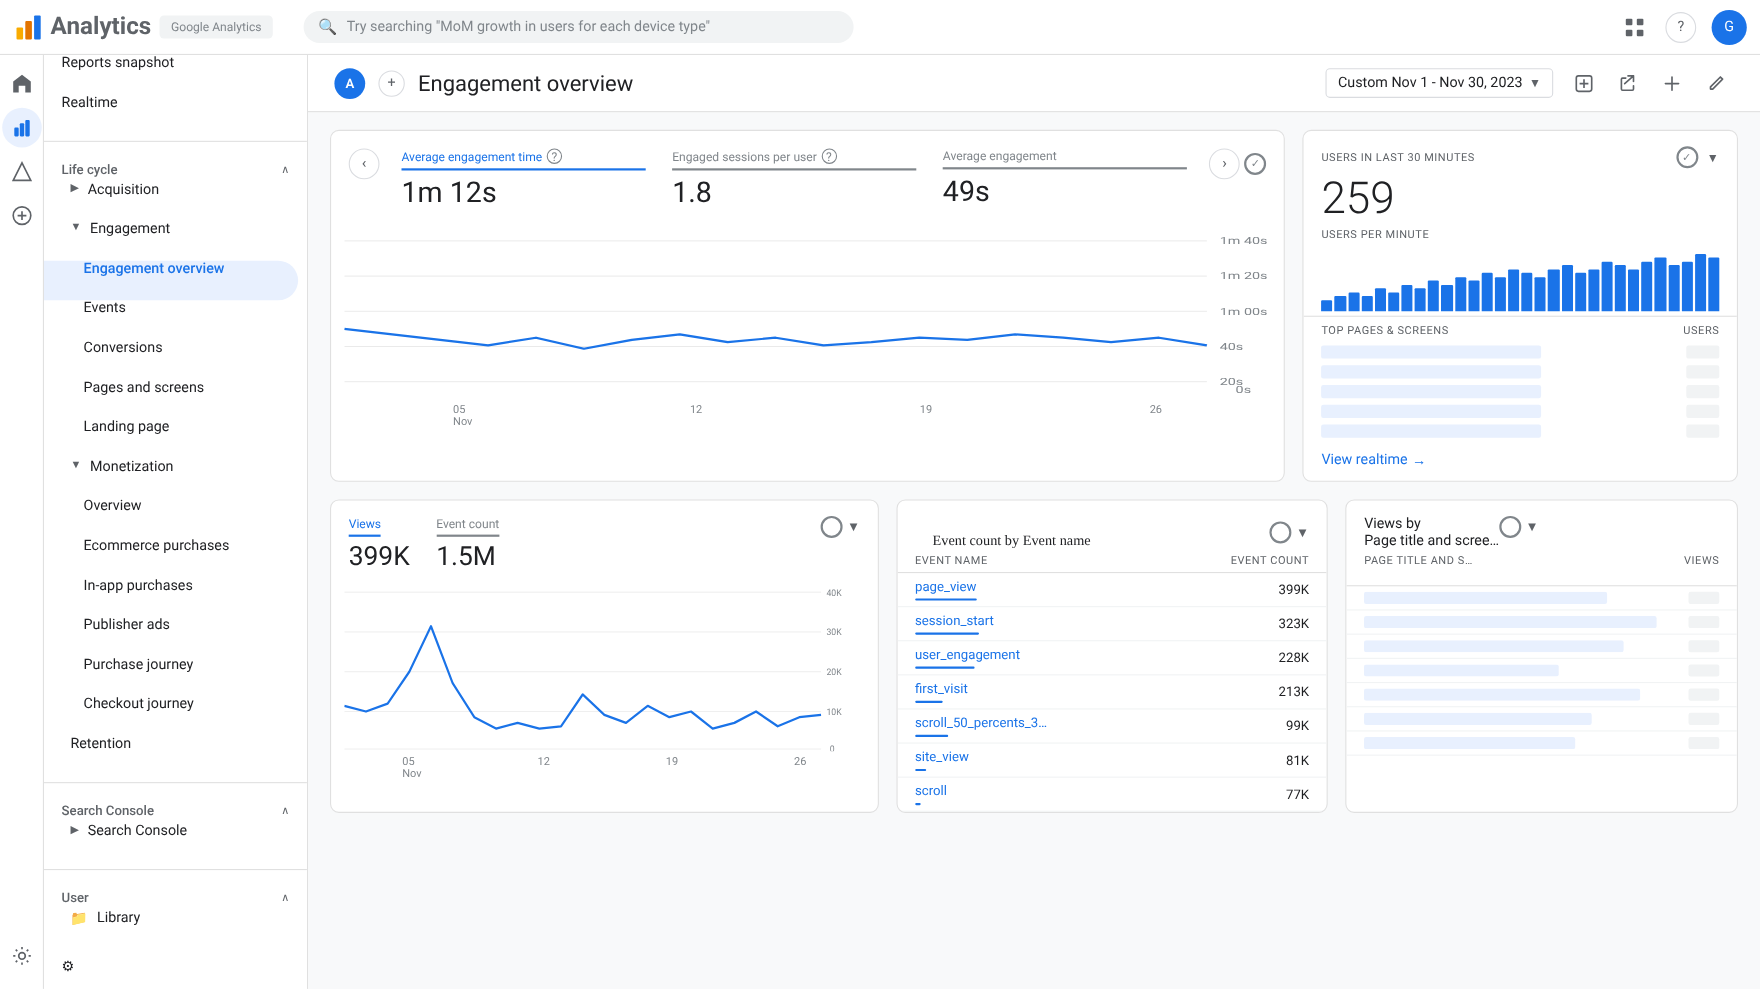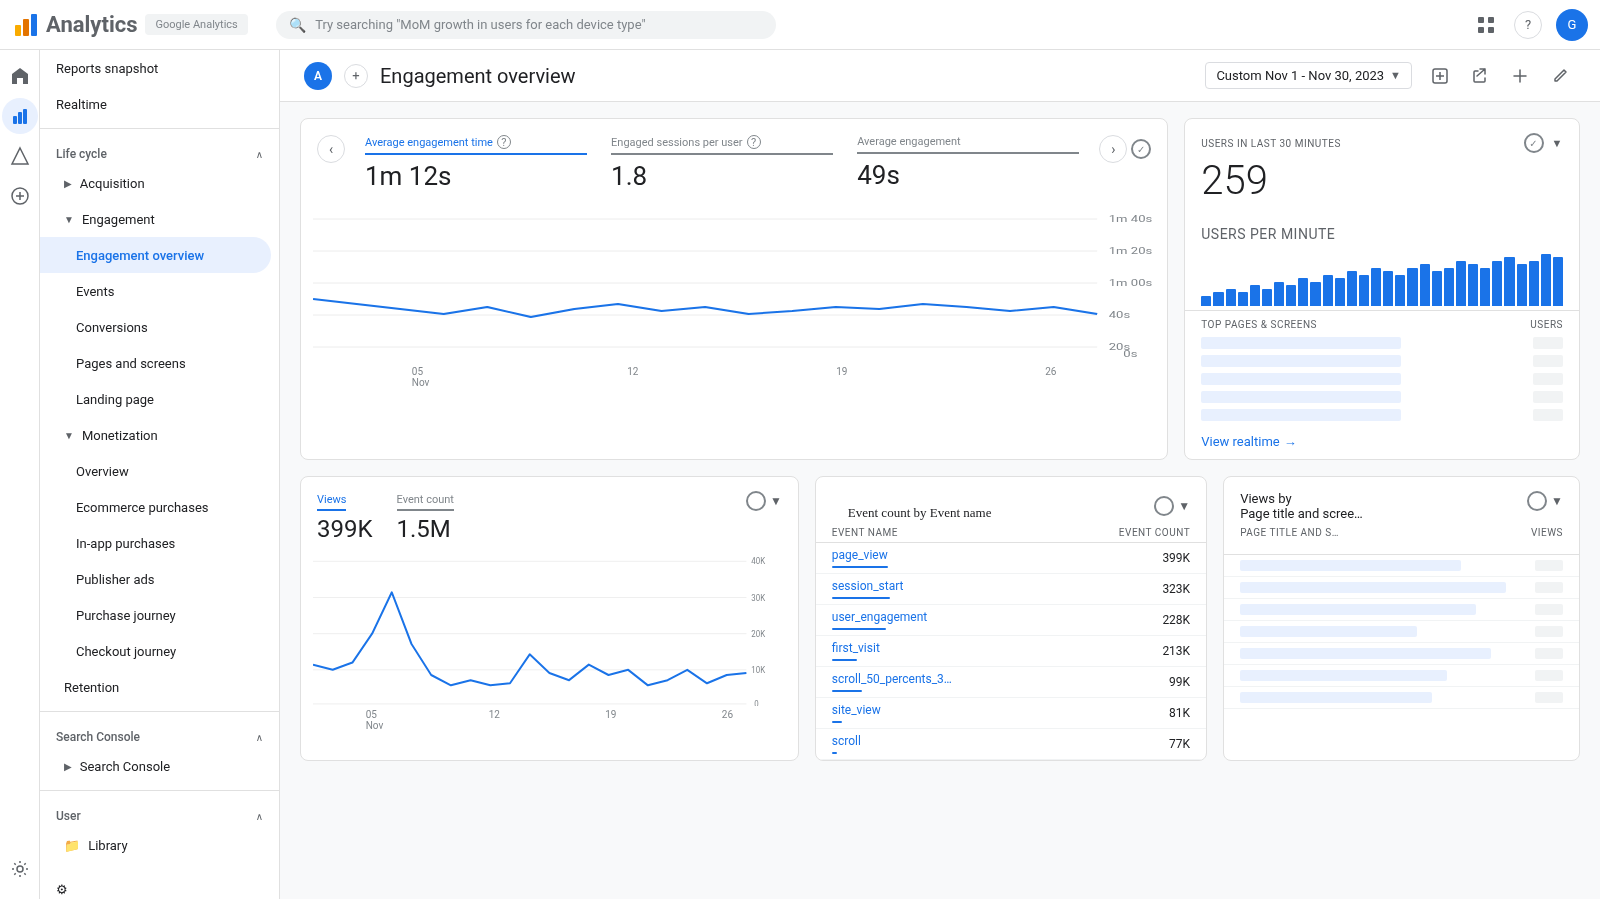--- a/index.html
+++ b/index.html
@@ -21,21 +21,21 @@
     .body-wrap { display: flex; flex: 1; overflow: hidden; }
 
     
     .icon-sidebar { width: 40px; background: #fff; border-right: 1px solid #e0e0e0; display: flex; flex-direction: column; align-items: center; padding: 8px 0; gap: 4px; flex-shrink: 0; }
     .icon-sidebar-item { width: 36px; height: 36px; display: flex; align-items: center; justify-content: center; border-radius: 50%; cursor: pointer; color: #5f6368; }
     .icon-sidebar-item.active { background: #e8f0fe; color: #1a73e8; }
     .icon-sidebar-spacer { flex: 1; }
 
     
     .nav-sidebar { width: 240px; background: #fff; border-right: 1px solid #e0e0e0; overflow-y: auto; flex-shrink: 0; padding-bottom: 16px; }
-    .nav-item { display: flex; align-items: center; height: 36px; padding: 0 16px; cursor: pointer; color: #202124; font-size: 13px; gap: 8px; border-radius: 0 20px 20px 0; margin-right: 8px; }
+    .nav-item { display: flex; align-items: flex-start; height: 36px; padding: 0 16px; cursor: pointer; color: #202124; font-size: 13px; gap: 8px; border-radius: 0 20px 20px 0; margin-right: 8px; }
     .nav-item.active { background: #e8f0fe; color: #1a73e8; font-weight: 500; }
     .nav-item.indent1 { padding-left: 24px; }
     .nav-item.indent2 { padding-left: 36px; }
     .nav-section { font-size: 12px; color: #5f6368; padding: 12px 16px 4px; display: flex; align-items: center; justify-content: space-between; }
     .nav-section-title { font-weight: 500; }
     .nav-chevron { font-size: 10px; cursor: pointer; }
     .nav-divider { border: none; border-top: 1px solid #e0e0e0; margin: 6px 0; }
 
     
     .main-content { flex: 1; overflow-y: auto; background: #f8f9fa; padding: 0; }
@@ -69,21 +69,21 @@
     .metric-check { width: 20px; height: 20px; border: 2px solid #80868b; border-radius: 50%; display: flex; align-items: center; justify-content: center; cursor: pointer; }
 
     
     .chart-area { padding: 8px 12px 8px; position: relative; height: 200px; }
     .chart-x-labels { display: flex; justify-content: space-around; padding: 0 0 0 0; font-size: 10px; color: #80868b; margin-top: 4px; }
     .chart-svg { width: 100%; height: 160px; }
 
     
     .realtime-title { font-size: 10px; color: #5f6368; letter-spacing: 0.5px; text-transform: uppercase; padding: 14px 16px 4px; display: flex; align-items: center; gap: 8px; }
     .realtime-count { font-size: 40px; font-weight: 300; color: #202124; padding: 0 16px 4px; }
-    .realtime-subtitle { font-size: 14px; color: #5f6368; letter-spacing: 0.5px; text-transform: uppercase; padding: 0 16px 8px; margin-top: 18px; }
+    .realtime-subtitle { font-size: 10px; color: #5f6368; letter-spacing: 0.5px; text-transform: uppercase; padding: 0 16px 8px; }
     .realtime-bars { padding: 4px 16px; height: 60px; display: flex; align-items: flex-end; gap: 2px; }
     .rt-bar { background: #1a73e8; border-radius: 1px 1px 0 0; flex: 1; }
     .top-pages-header { display: flex; justify-content: space-between; padding: 8px 16px 4px; font-size: 10px; color: #5f6368; letter-spacing: 0.5px; text-transform: uppercase; border-top: 1px solid #e0e0e0; }
     .top-page-row { display: flex; justify-content: space-between; align-items: center; padding: 3px 16px; gap: 8px; }
     .top-page-name { font-size: 12px; color: #1a73e8; flex: 1; overflow: hidden; text-overflow: ellipsis; white-space: nowrap; max-width: 200px; background: #e8f0fe; height: 12px; border-radius: 2px; }
     .top-page-count { font-size: 12px; color: #80868b; background: #f1f3f4; width: 30px; height: 12px; border-radius: 2px; }
     .view-realtime { display: flex; align-items: flex-start; gap: 4px; color: #1a73e8; font-size: 13px; padding: 10px 16px; cursor: pointer; }
 
     
     .views-card { flex: 1.4; }
@@ -571,21 +571,21 @@
           <div class="event-row">
             <div class="event-name">
               <span>scroll</span>
               <div class="event-bar" style="width:19%;"></div>
             </div>
             <span class="event-count">77K</span>
           </div>
         </div>
 
         <div class="card views-by-card">
-          <div style="display:flex; align-items:flex-start; justify-content:space-between; padding:14px 16px 0;">
+          <div style="display:flex; align-items:flex-start; justify-content:flex-start; padding:14px 16px 0;">
             <div class="views-by-title" style="padding:0; flex-direction:column; gap:0;">
               <span>Views by</span>
               <span style="font-size:13px; color:#202124;">Page title and scree…</span>
             </div>
             <div class="card-check-dropdown">
               <div class="card-check"></div>
               <span class="card-dropdown-arrow">▼</span>
             </div>
           </div>
           <div class="views-by-table-header">

